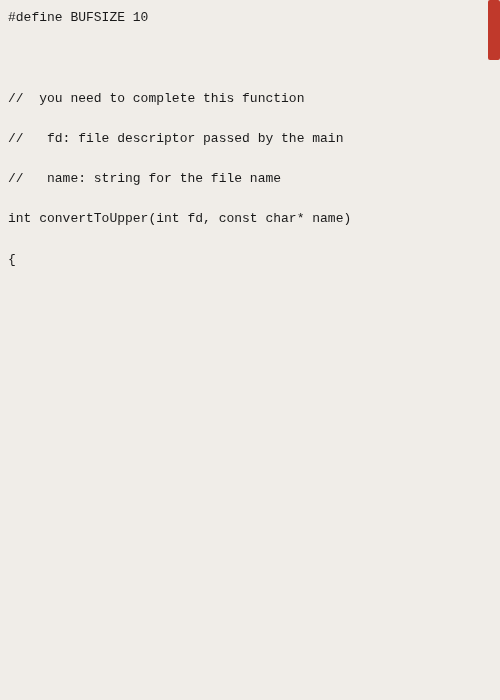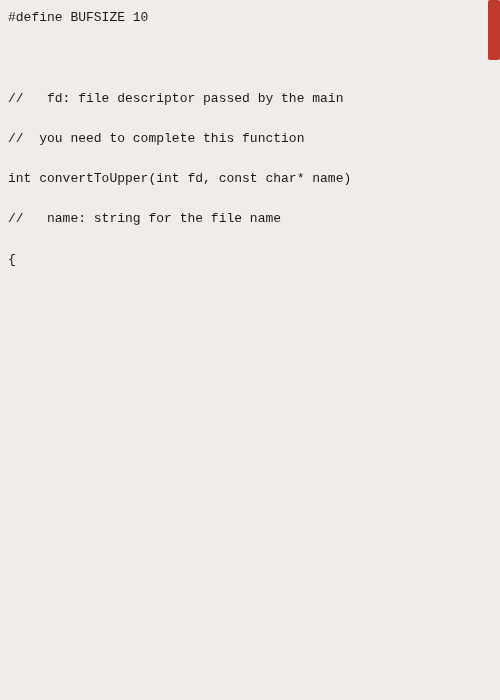--- a/index.html
+++ b/index.html
@@ -52,24 +52,24 @@
       min-height: 1.55em;
     }
   </style>
 </head>
 <body>
 
 <div class="code-container">
   <div class="scroll-indicator"></div>
   <pre><span class="code-line">#define BUFSIZE 10</span>
 <span class="code-line"></span>
+<span class="code-line">//  you need to complete this function</span>
 <span class="code-line">//   fd: file descriptor passed by the main</span>
-<span class="code-line">//  you need to complete this function</span>
+<span class="code-line">//   name: string for the file name</span>
 <span class="code-line">int convertToUpper(int fd, const char* name)</span>
-<span class="code-line">//   name: string for the file name</span>
 <span class="code-line">{</span>
 <span class="code-line"></span>
 <span class="code-line"></span>
 <span class="code-line"></span>
 <span class="code-line"></span>
 <span class="code-line"></span>
 <span class="code-line"></span>
 <span class="code-line"></span>
 <span class="code-line"></span>
 <span class="code-line"></span>

